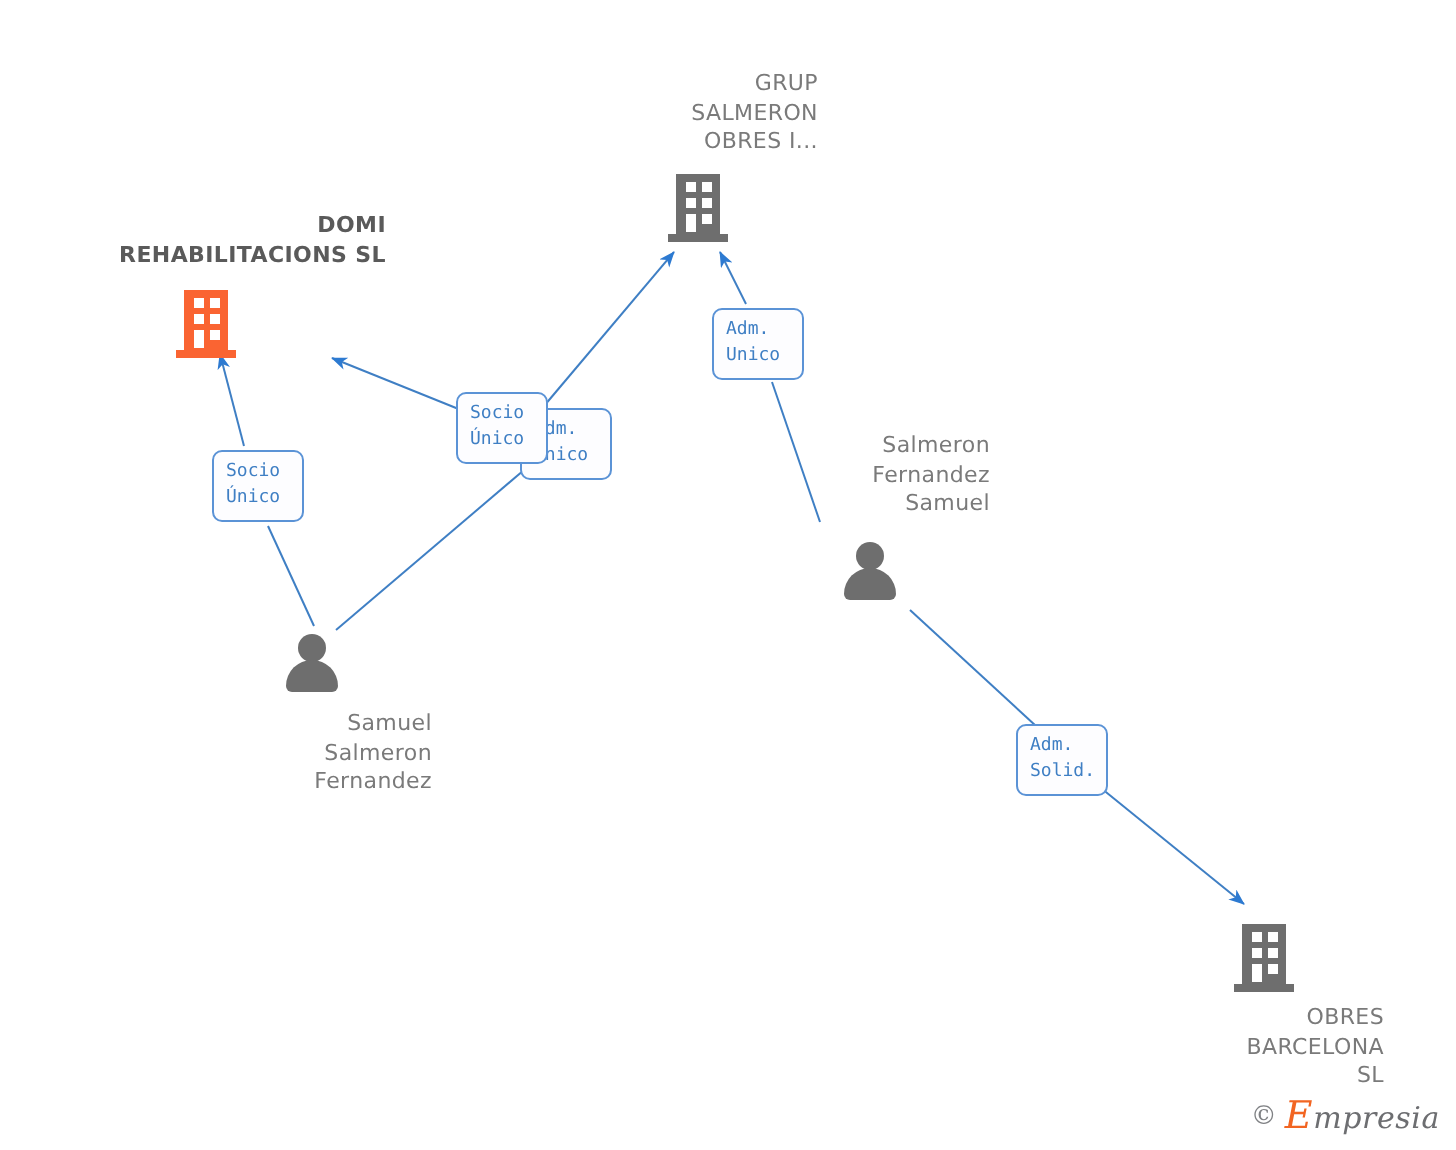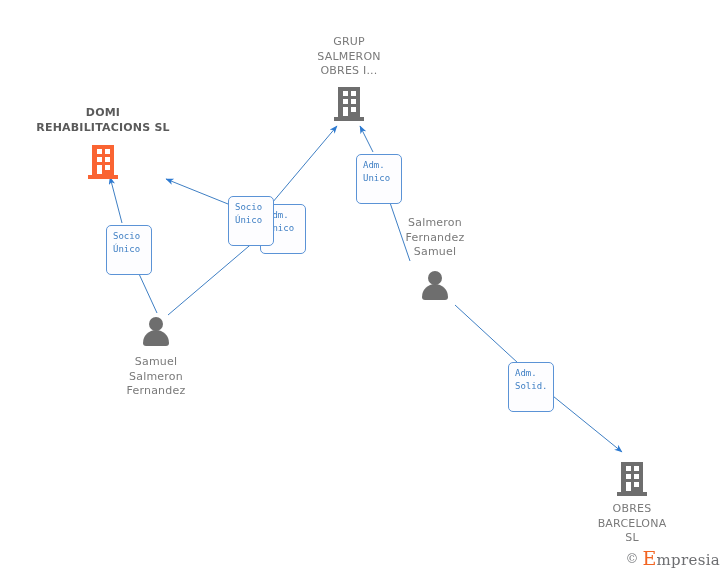--- a/index.html
+++ b/index.html
@@ -7,21 +7,21 @@
   body{
     font-family:"DejaVu Sans", sans-serif;
     width:728px;height:575px;
     position:relative;overflow:hidden;
     -webkit-font-smoothing:antialiased;
   }
   #canvas{position:absolute;left:0;top:0;width:728px;height:575px;}
   svg.edges{position:absolute;left:0;top:0;width:728px;height:575px;pointer-events:none;}
 
   
-  .node{position:absolute;text-align:center;}
+  .node{position:absolute;text-align:right;}
   .node .caption{
     font-size:11px;line-height:14.5px;color:#7a7a7a;
     letter-spacing:.2px;white-space:pre-line;
   }
   .node.company-highlight .caption{
     color:#5a5a5a;font-weight:bold;font-size:11px;margin-top:12px;
   }
   .icon-wrap{display:flex;justify-content:center;align-items:flex-end;height:36px;}
 
   
@@ -52,37 +52,37 @@
 
   
   .rel{
     position:absolute;
     background:#fdfdff;
     border:1px solid #5b93d6;
     border-radius:5px;
     color:#3f7fc4;
     font-family:"DejaVu Sans Mono", monospace;
     font-size:9px;line-height:13px;
-    padding:4px 6px 18px 6px;
+    padding:4px 6px 4px 6px;
     text-align:left;
     white-space:pre-line;
     box-sizing:border-box;
   }
 
   
   .watermark{
     position:absolute;right:8px;bottom:6px;
     display:flex;align-items:center;gap:4px;
     font-size:15px;color:#6d6e71;
     font-family:"DejaVu Serif", serif;
   }
   .watermark .c-mark{
     font-size:13px;color:#7f8184;
   }
-  .watermark .brand{letter-spacing:.3px;}
+  .watermark .brand{font-style:italic;letter-spacing:.3px;}
   .watermark .brand .e{color:#f26522;font-size:19px;}
   .watermark .brand .rest{color:#6d6e71;}
 </style>
 </head>
 <body>
 
 <div id="canvas">
 
   <svg class="edges" viewBox="0 0 728 575" width="728" height="575" xmlns="http://www.w3.org/2000/svg">
     <defs>

